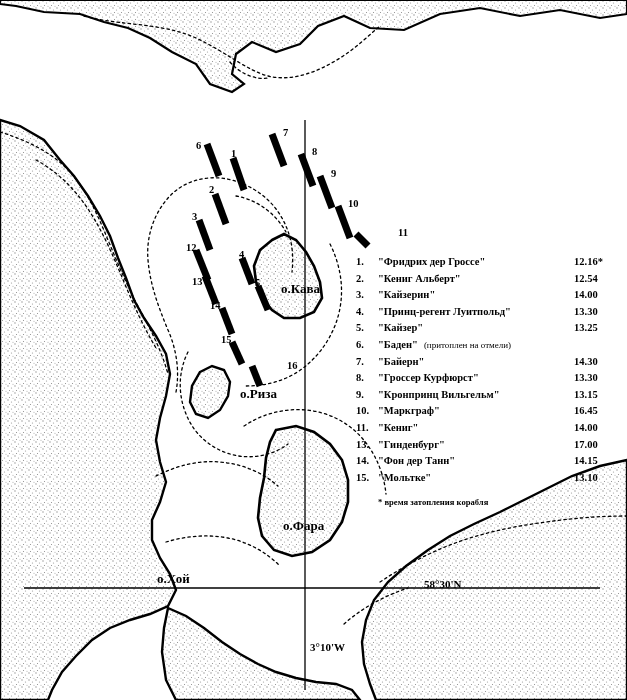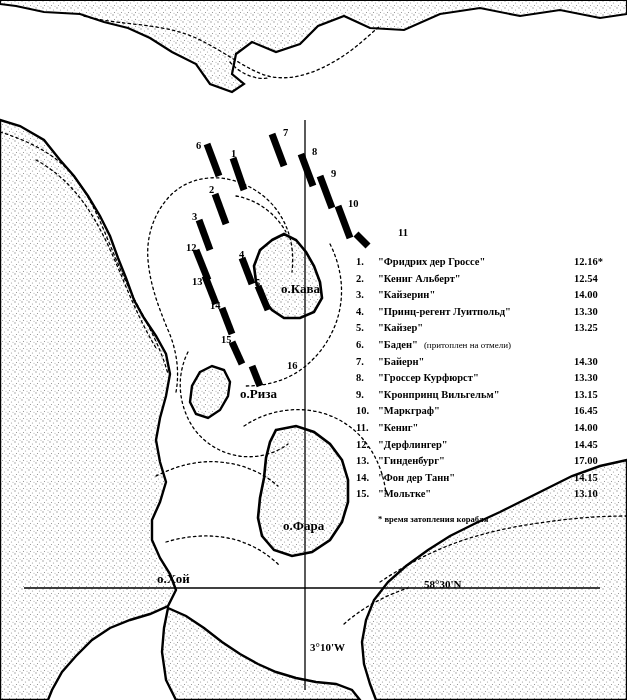--- a/index.html
+++ b/index.html
@@ -276,25 +276,20 @@
           <span class="legend-num">10.</span>
           <span class="legend-name">"Маркграф"</span>
           <span class="legend-time">16.45</span>
         </div>
         <div class="legend-row">
           <span class="legend-num">11.</span>
           <span class="legend-name">"Кениг"</span>
           <span class="legend-time">14.00</span>
         </div>
         <div class="legend-row">
-          <span class="legend-num">12.</span>
-          <span class="legend-name">"Дерфлингер"</span>
-          <span class="legend-time">14.45</span>
-        </div>
-        <div class="legend-row">
           <span class="legend-num">13.</span>
           <span class="legend-name">"Гинденбург"</span>
           <span class="legend-time">17.00</span>
         </div>
         <div class="legend-row">
           <span class="legend-num">14.</span>
           <span class="legend-name">"Фон дер Танн"</span>
           <span class="legend-time">14.15</span>
         </div>
         <div class="legend-row">

